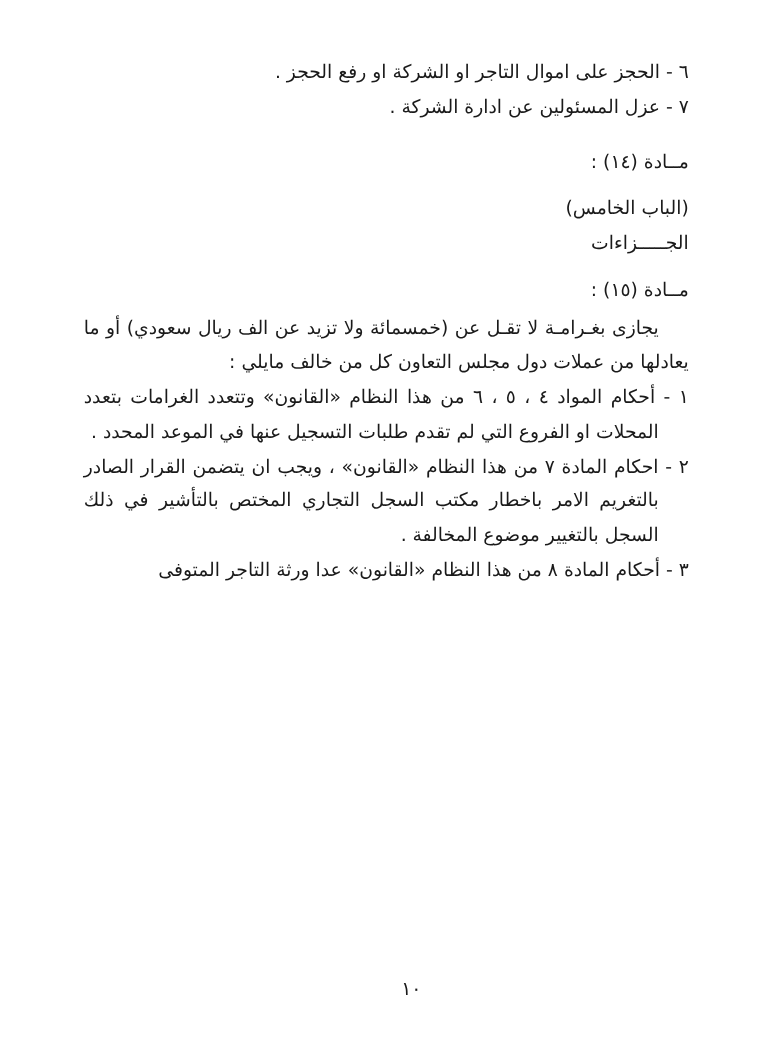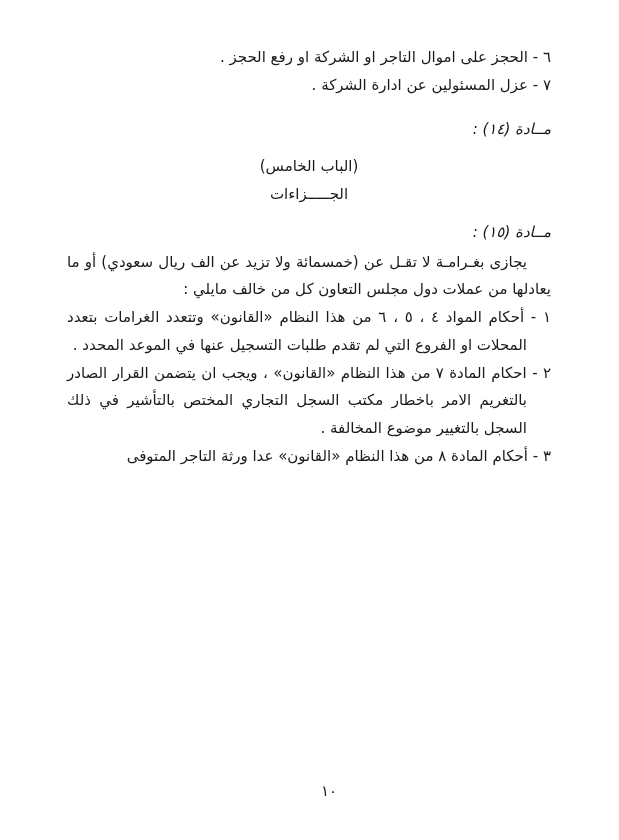--- a/index.html
+++ b/index.html
@@ -19,29 +19,29 @@
     top: 44px;
     right: 68px;
     width: 484px;
     font-size: 15px;
     line-height: 1.85;
   }
   p, h3 { margin: 0; padding: 0; font-weight: normal; font-size: 15px; }
 
   .intro { margin-bottom: 16px; }
 
-  .article-title { margin-top: 10px; margin-bottom: 2px; font-style: italic; }
+  .article-title { margin-top: 10px; margin-bottom: 2px; }
 
   .para {
     text-align: justify;
     text-indent: 24px;
   }
 
   .center-block { margin: 10px 0 8px 0; }
-  .center { text-align: center; }
+  .center { text-align: right; }
 
   .hang {
     padding-right: 24px;
     text-indent: -24px;
     text-align: justify;
   }
 
   .page-number {
     position: absolute;
     bottom: 40px;

